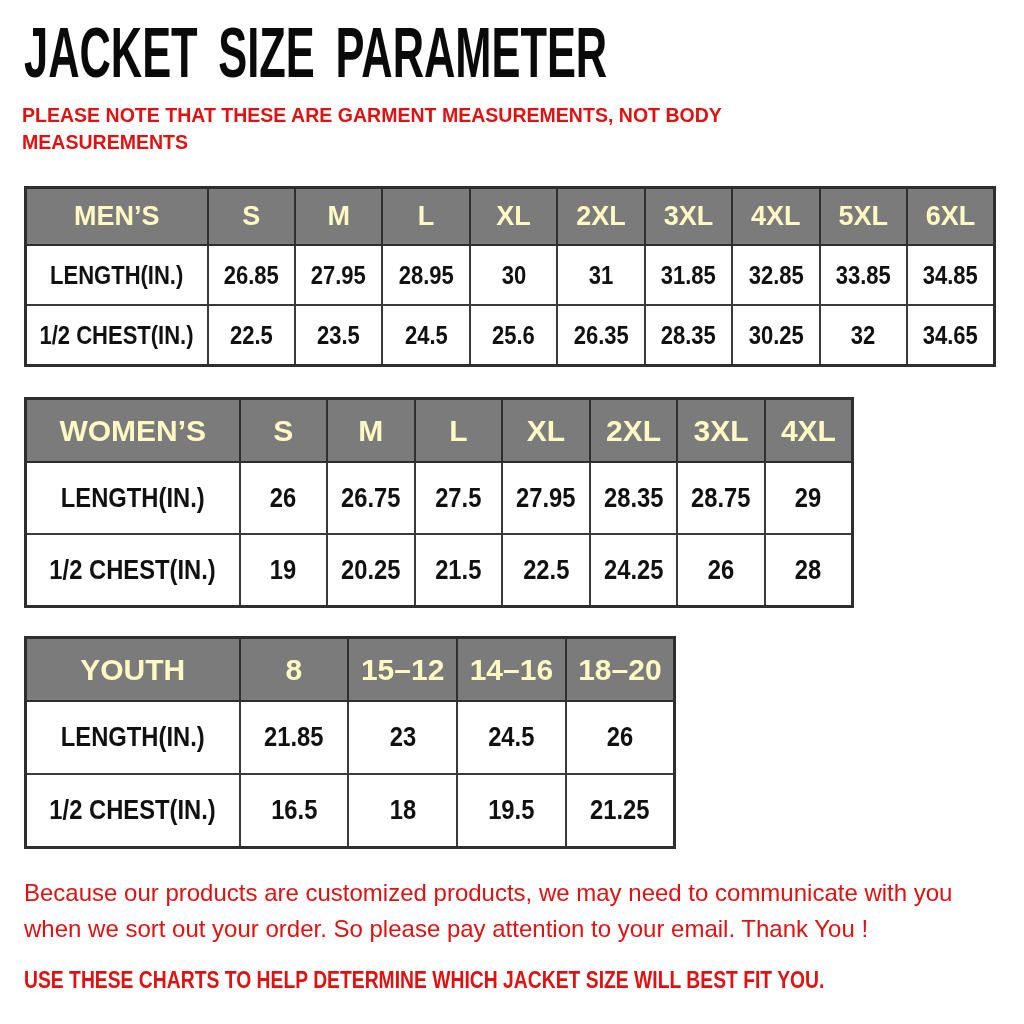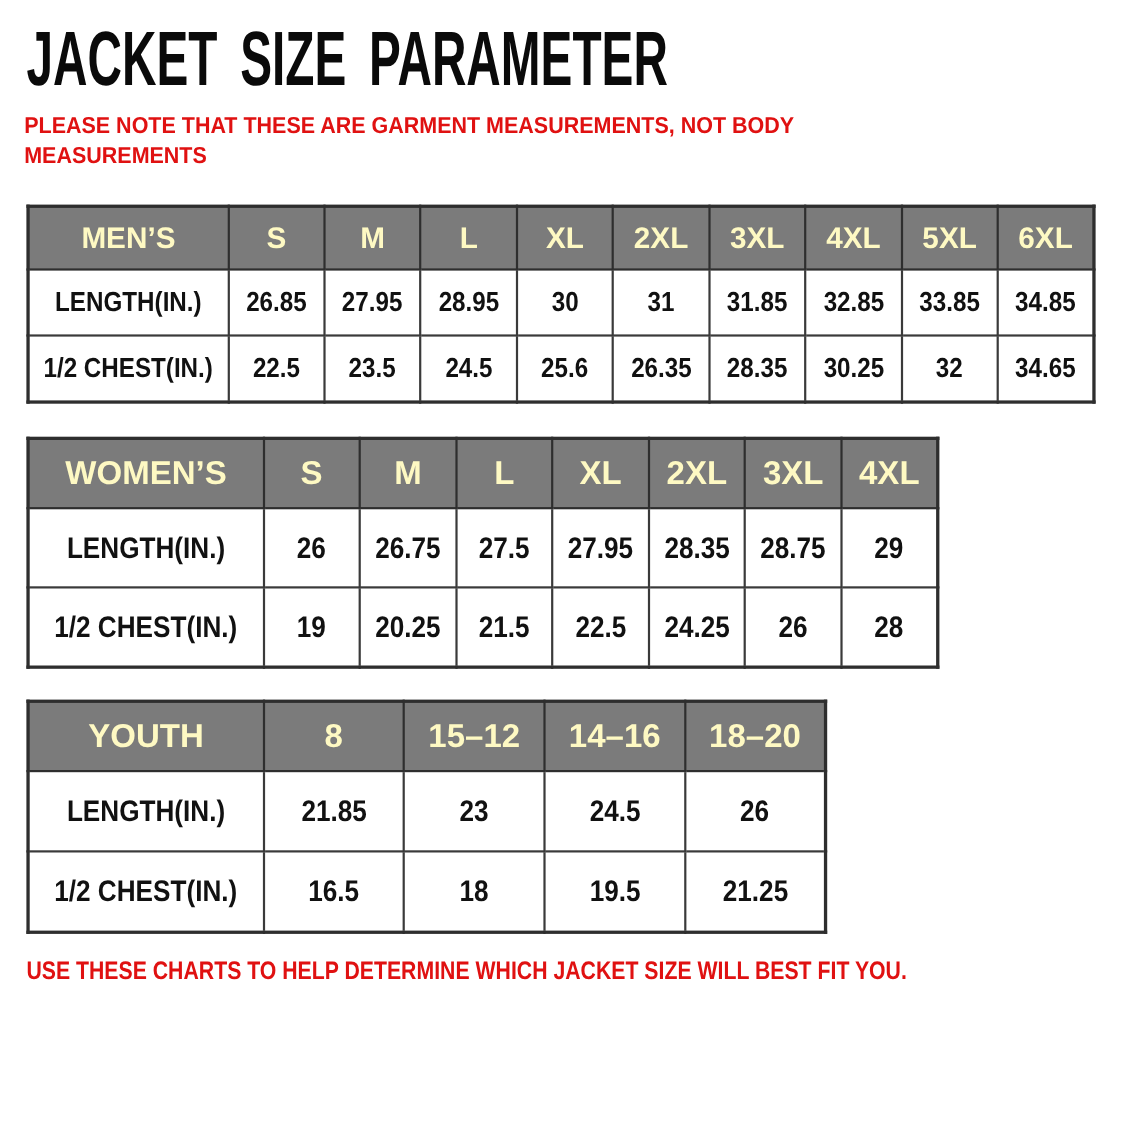--- a/index.html
+++ b/index.html
@@ -31,21 +31,21 @@
   .t0 thead tr { height:58px; }
   .t0 tbody tr { height:60px; }
   .t0 thead th { font-size:27px; }
 
   .t1 { width:830px; font-size:27px; margin-top:30px; }
   .t1 col.c0 { width:214px; }
   .t1 thead tr { height:64px; }
   .t1 tbody tr { height:72px; }
   .t1 thead th { font-size:30px; }
 
-  .t2 { width:728px; font-size:27px; margin-top:28px; }
+  .t2 { width:652px; font-size:27px; margin-top:28px; }
   .t2 col.c0 { width:214px; }
   .t2 thead tr { height:64px; }
   .t2 tbody tr { height:73px; }
   .t2 thead th { font-size:30px; }
 
   .footnote1 {
     color:#e01111; font-size:24px; line-height:1.5; margin-top:26px;
     white-space:pre-line; margin-left:2px;
   }
   .footnote2 {
@@ -194,16 +194,18 @@
         <tr>
           <td><span class="cn">1/2 CHEST(IN.)</span></td>
           <td><span class="cn">16.5</span></td>
           <td><span class="cn">18</span></td>
           <td><span class="cn">19.5</span></td>
           <td><span class="cn">21.25</span></td>
         </tr>
       </tbody>
     </table>
 
+  <div class="footnote1">Because our products are customized products, we may need to communicate with you
+when we sort out your order. So please pay attention to your email. Thank You !</div>
 
   <div class="footnote2">USE THESE CHARTS TO HELP DETERMINE WHICH JACKET SIZE WILL BEST FIT YOU.</div>
 
 </div>
 
 </body></html>

